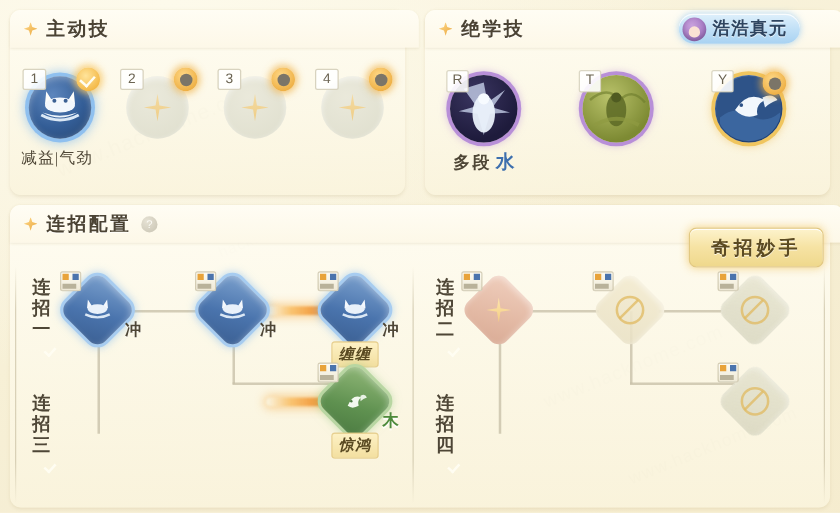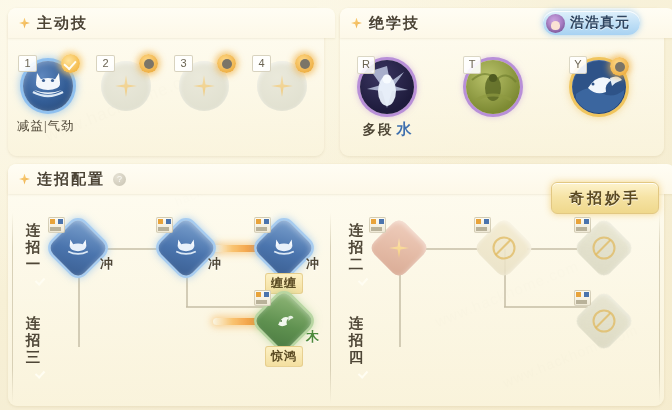--- a/index.html
+++ b/index.html
@@ -158,21 +158,21 @@
   .tag-or{left:1px;top:1px;width:5px;height:5px;background:#e8a33a;}
   .tag-bl{right:1px;top:1px;width:5px;height:5px;background:#4b74ad;}
   .tag-ba{left:1px;bottom:1px;width:11px;height:4px;background:#b9b29a;}
   .node-suffix{position:absolute;right:-13px;bottom:-3px;font-size:13px;font-weight:bold;
     color:#4e4636;z-index:3;text-shadow:0 1px 0 rgba(255,255,255,.85);}
   .suffix-green{color:#4e8a3c;}
   .node-name{position:absolute;left:50%;transform:translateX(-50%);top:47px;
     padding:1px 5px;border-radius:3px;white-space:nowrap;
     background:linear-gradient(180deg,#fdf1c4 0%,#f3dfa0 100%);
     border:1px solid rgba(223,196,128,.7);
-    font-size:12px;font-weight:bold;color:#5a4a22;letter-spacing:1px;}
+    font-size:12px;font-weight:bold;color:#5a4a22;letter-spacing:1px;font-style:italic;}
 
   
   .link{position:absolute;background:rgba(198,190,166,.75);}
   .link-v{width:1.5px;}
   .link-h{height:1.5px;}
   .flame{position:absolute;height:7px;border-radius:4px;
     background:linear-gradient(90deg,rgba(247,196,110,0) 0%,rgba(248,186,92,.85) 35%,rgba(241,145,48,.95) 75%,rgba(255,226,160,.9) 100%);
     filter:blur(.7px);box-shadow:0 0 7px 2px rgba(246,176,80,.55);}
 </style>
 </head>

